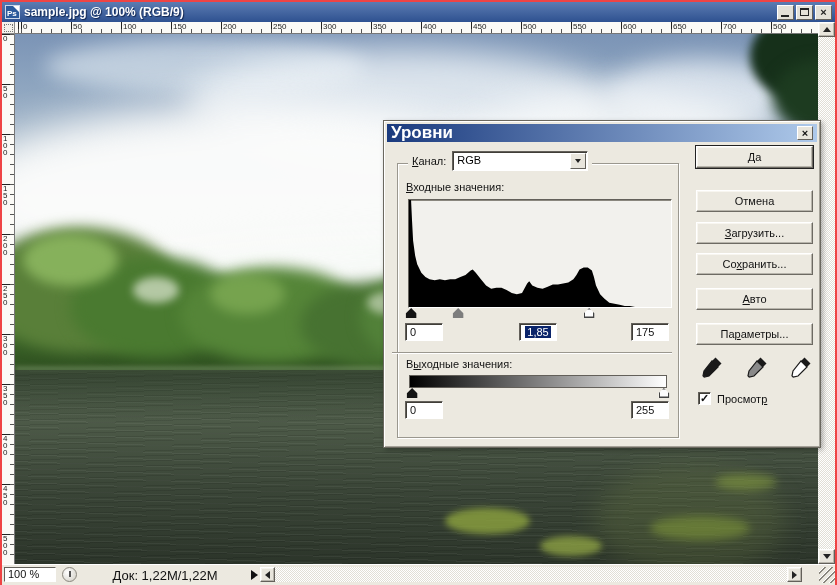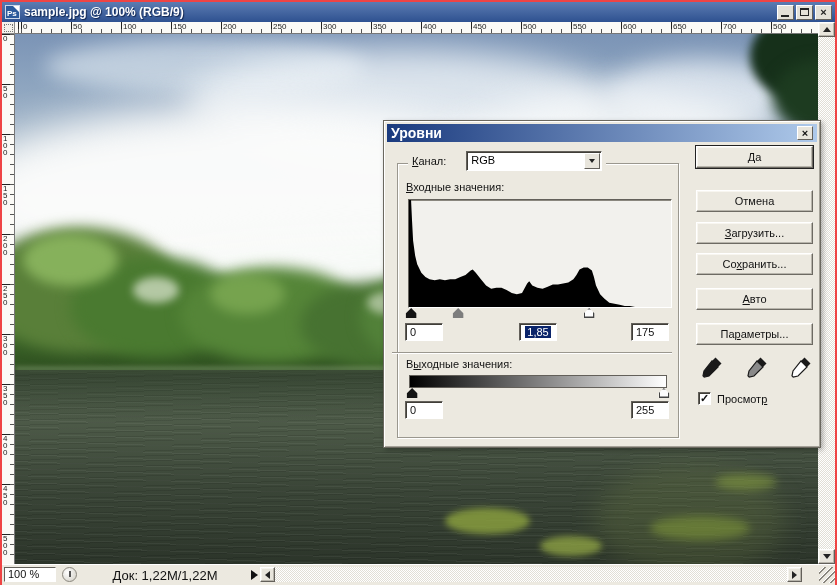--- a/index.html
+++ b/index.html
@@ -94,26 +94,26 @@
   .hscroll-track { position:absolute; left:273px; top:2px; width:512px; height:15px; }
   .hscroll-right { position:absolute; left:785px; top:2px; width:15px; height:15px; }
   .size-grip { position:absolute; right:0; top:2px; width:16px; height:16px;
      background:repeating-linear-gradient(135deg, transparent 0 3px, #fff 3px 4px, #8a877e 4px 5px); }
 
   
   .dialog { position:absolute; left:381px; top:98px; width:438px; height:328px; background:#ece9e0;
      border:1px solid #6b685f; box-shadow:inset 1px 1px 0 #fff, inset -1px -1px 0 #a5a299, 2px 2px 5px rgba(0,0,0,.3); }
   .dlg-titlebar { position:absolute; left:3px; top:3px; right:3px; height:18px;
      background:linear-gradient(90deg, var(--dtb1), var(--dtb2)); display:flex; align-items:center; padding:0 4px; }
-  .dlg-titlebar .t { color:#fff; font-weight:bold; font-size:14px; flex:1; }
+  .dlg-titlebar .t { color:#fff; font-weight:bold; font-size:17px; flex:1; }
   .dlg-close { width:16px; height:14px; background:#e8e5dc; border:1px solid; border-color:#fff #63605a #63605a #fff; font-size:11px; font-weight:bold; color:#111; line-height:12px; text-align:center; }
   .groupbox { position:absolute; left:13px; top:42px; width:282px; height:275px; border:1px solid #9a978e; box-shadow:1px 1px 0 #fff, inset 1px 1px 0 #fff; }
   .lbl { position:absolute; font-size:11px; color:#111; white-space:nowrap; }
   .mn { text-decoration:underline; }
-  .channel-row { position:absolute; left:24px; top:30px; height:20px; display:flex; align-items:center; background:#ece9e0; padding:0 4px;gap:14px; }
+  .channel-row { position:absolute; left:24px; top:30px; height:20px; display:flex; align-items:center; background:#ece9e0; padding:0 4px; }
   .combo { width:136px; height:20px; background:#fff; border:1px solid; border-color:#63605a #fff #fff #63605a; box-shadow:inset 1px 1px 0 #403e38; position:relative; font-size:11px; padding:2px 0 0 4px; margin-left:6px; }
   .combo-btn { position:absolute; right:1px; top:1px; bottom:1px; width:16px; background:#e8e5dc; border:1px solid; border-color:#fff #63605a #63605a #fff; display:flex; align-items:center; justify-content:center; }
   .combo-btn .arrow { border:3px solid transparent; border-top:4px solid #222; margin-bottom:-3px; }
   .hist-frame { position:absolute; left:24px; top:78px; width:264px; height:109px; background:#f2f1ed; border:1px solid; border-color:#63605a #fff #fff #63605a; box-shadow:inset 1px 1px 0 #8a877e; }
   .hist-frame svg { display:block; width:100%; height:100%; }
   .slider-track { position:absolute; height:11px; }
   .in-track  { left:24px; top:187px; width:264px; }
   .out-track { left:25px; top:267px; width:258px; }
   .slider { position:absolute; top:0; width:11px; height:10px; transform:translateX(-50%); clip-path:polygon(50% 0, 100% 55%, 100% 100%, 0 100%, 0 55%); }
   .sl-black { background:#141414; }

